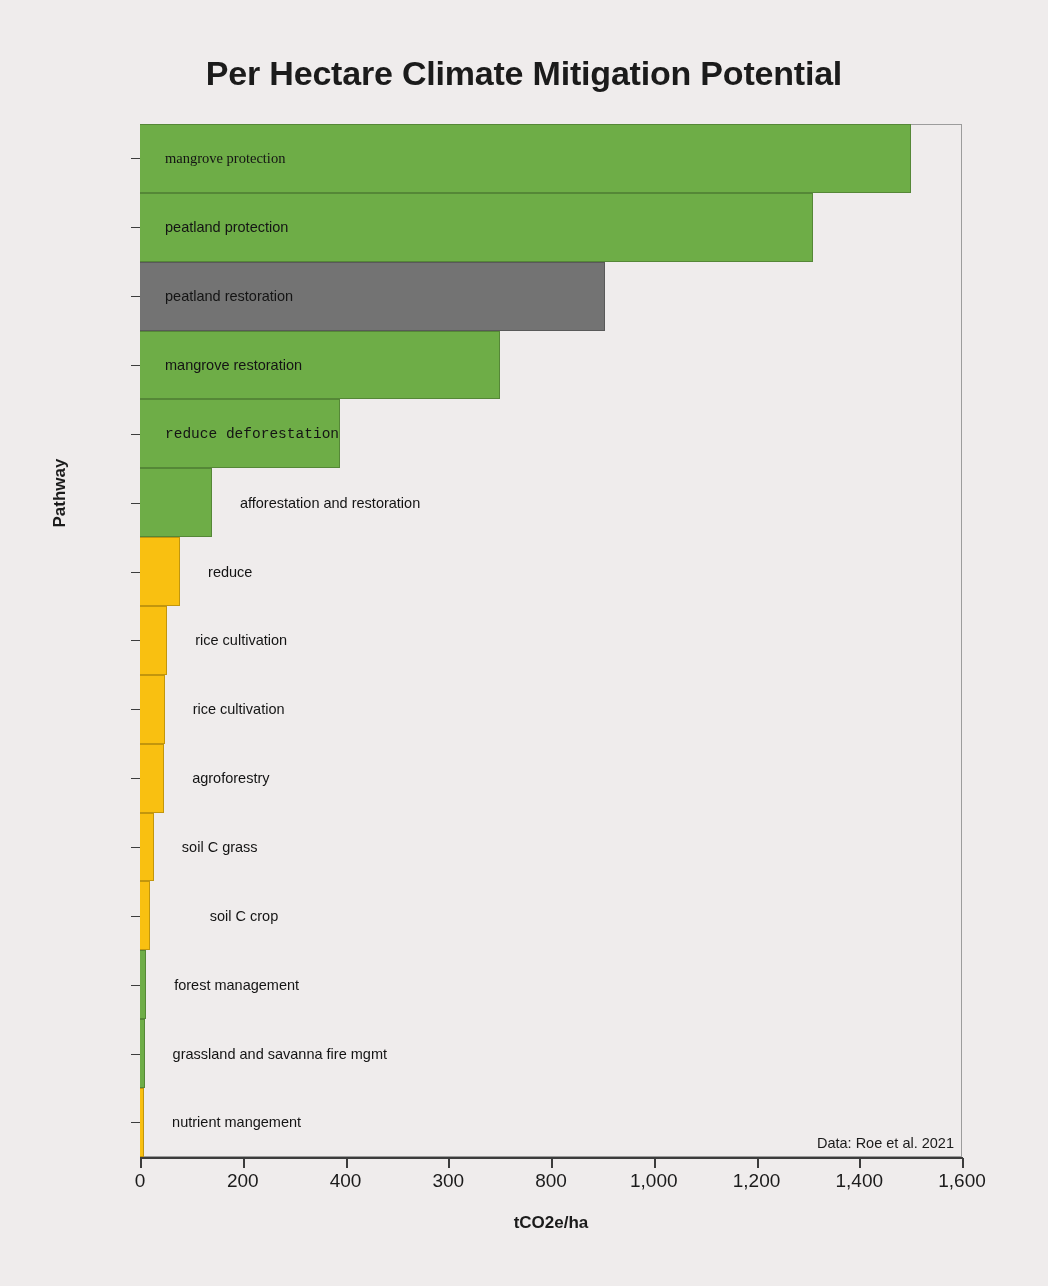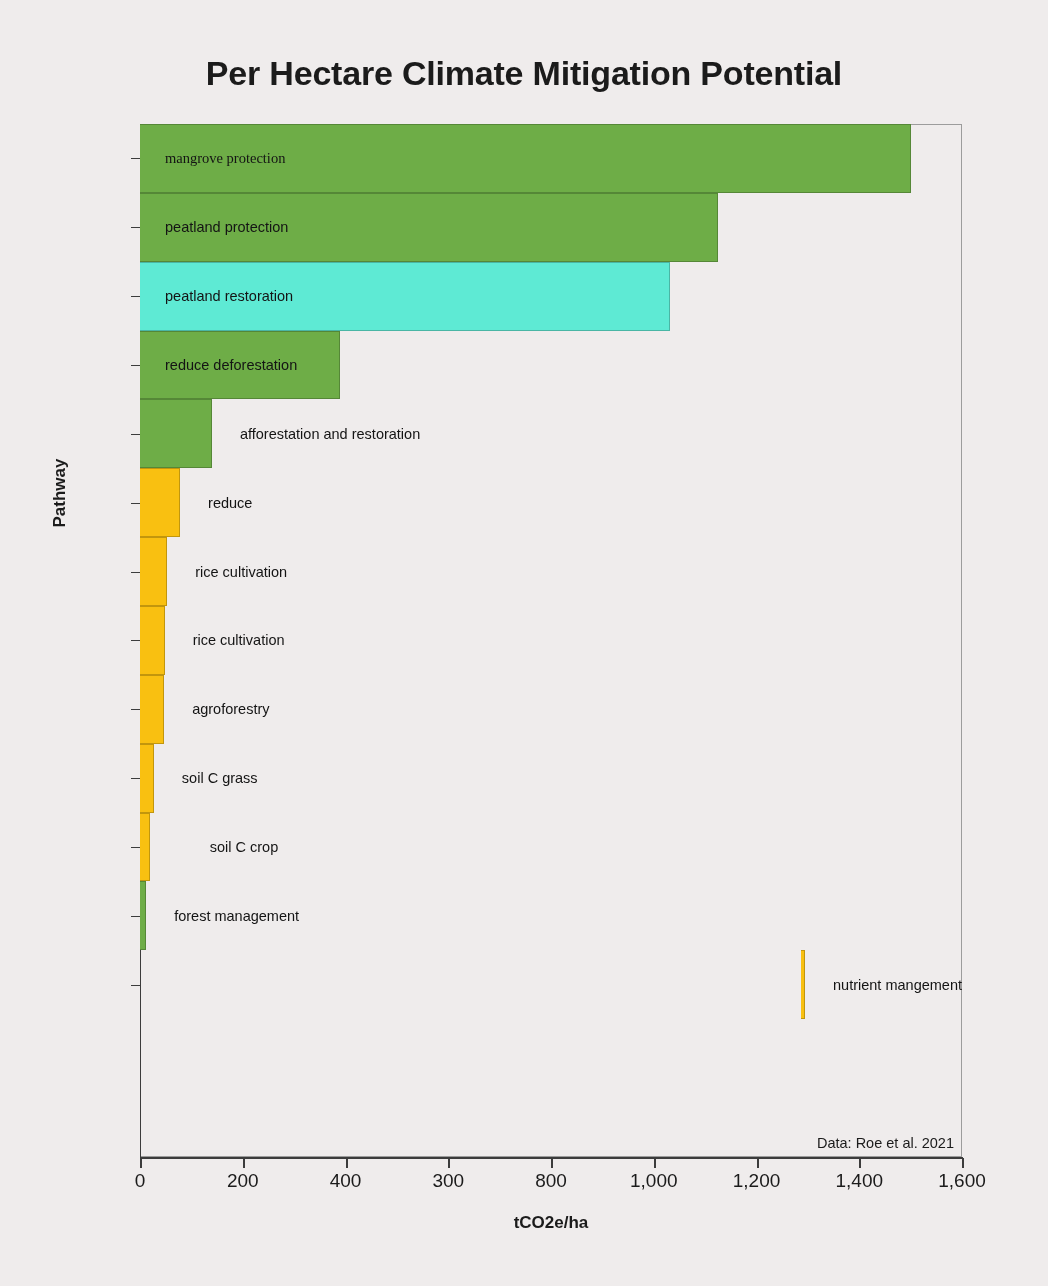--- a/index.html
+++ b/index.html
@@ -158,31 +158,37 @@
   <div id="y-axis-line"></div>
   <div id="bars-container">
       <div class="bar-row" style="height: 68.8667px;">
         <div class="y-tick" style="top: 34.4333px;"></div>
         <div class="bar" style="width: 770.625px; background: rgb(110, 173, 71); font-family: Liberation Serif, serif;">
           <div class="bar-label inside">mangrove protection</div>
         </div>
       </div>
       <div class="bar-row" style="height: 68.8667px;">
         <div class="y-tick" style="top: 34.4333px;"></div>
-        <div class="bar" style="width: 578px; background: rgb(110, 173, 71);">
+        <div class="bar" style="width: 673px; background: rgb(110, 173, 71);">
           <div class="bar-label inside">peatland protection</div>
         </div>
       </div>
       <div class="bar-row" style="height: 68.8667px;">
         <div class="y-tick" style="top: 34.4333px;"></div>
-        <div class="bar" style="width: 530px; background: #5eead4; text-align: center;">
+        <div class="bar" style="width: 465px; background: #737373; text-align: center;">
           <div class="bar-label inside">peatland restoration</div>
         </div>
       </div>
       <div class="bar-row" style="height: 68.8667px;">
+        <div class="y-tick" style="top: 34.4333px;"></div>
+        <div class="bar" style="width: 359.625px; background: rgb(110, 173, 71);">
+          <div class="bar-label inside">mangrove restoration</div>
+        </div>
+      </div>
+      <div class="bar-row" style="height: 68.8667px; font-family: Liberation Mono, monospace;">
         <div class="y-tick" style="top: 34.4333px;"></div>
         <div class="bar" style="width: 200.362px; background: rgb(110, 173, 71);">
           <div class="bar-label inside">reduce deforestation</div>
         </div>
       </div>
       <div class="bar-row" style="height: 68.8667px;">
         <div class="y-tick" style="top: 34.4333px;"></div>
         <div class="bar" style="width: 71.925px; background: rgb(110, 173, 71);"></div>
         <div class="bar-label outside">afforestation and restoration</div>
       </div>
@@ -214,21 +220,26 @@
       <div class="bar-row" style="height: 68.8667px; gap: 32px;">
         <div class="y-tick" style="top: 34.4333px;"></div>
         <div class="bar" style="width: 9.76125px; background: rgb(249, 192, 17);"></div>
         <div class="bar-label outside">soil C crop</div>
       </div>
       <div class="bar-row" style="height: 68.8667px;">
         <div class="y-tick" style="top: 34.4333px;"></div>
         <div class="bar" style="width: 6.165px; background: rgb(110, 173, 71);"></div>
         <div class="bar-label outside">forest management</div>
       </div>
-      <div class="bar-row" style="height: 68.8667px; justify-content: flex-end;">
+      <div class="bar-row" style="height: 68.8667px;">
+        <div class="y-tick" style="top: 34.4333px;"></div>
+        <div class="bar" style="width: 4.62375px; background: rgb(110, 173, 71);"></div>
+        <div class="bar-label outside">grassland and savanna fire mgmt</div>
+      </div>
+      <div class="bar-row" style="height: 68.8667px;">
         <div class="y-tick" style="top: 34.4333px;"></div>
         <div class="bar" style="width: 4.11px; background: rgb(249, 192, 17);"></div>
         <div class="bar-label outside">nutrient mangement</div>
       </div>
     </div>
   <div id="source-note">Data: Roe et al. 2021</div>
 </div>
 
 <div id="x-axis-line"></div>
 <div id="x-axis-ticks">

